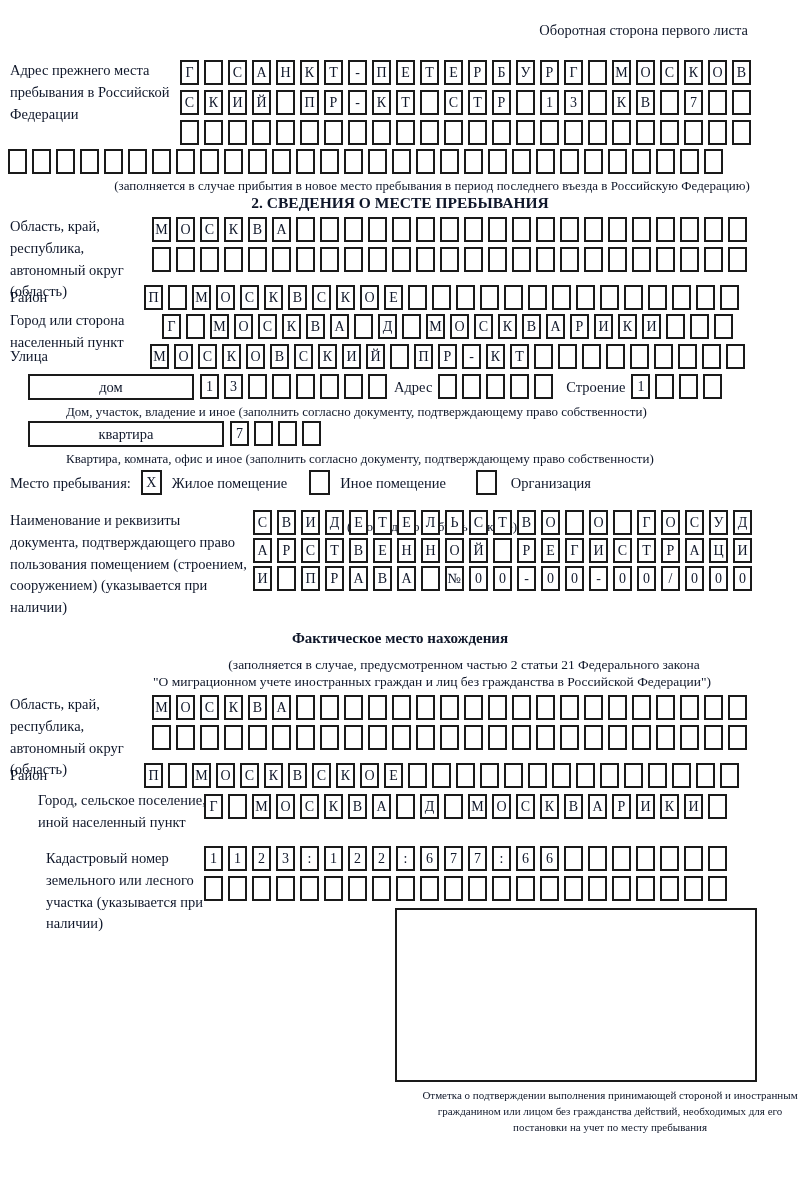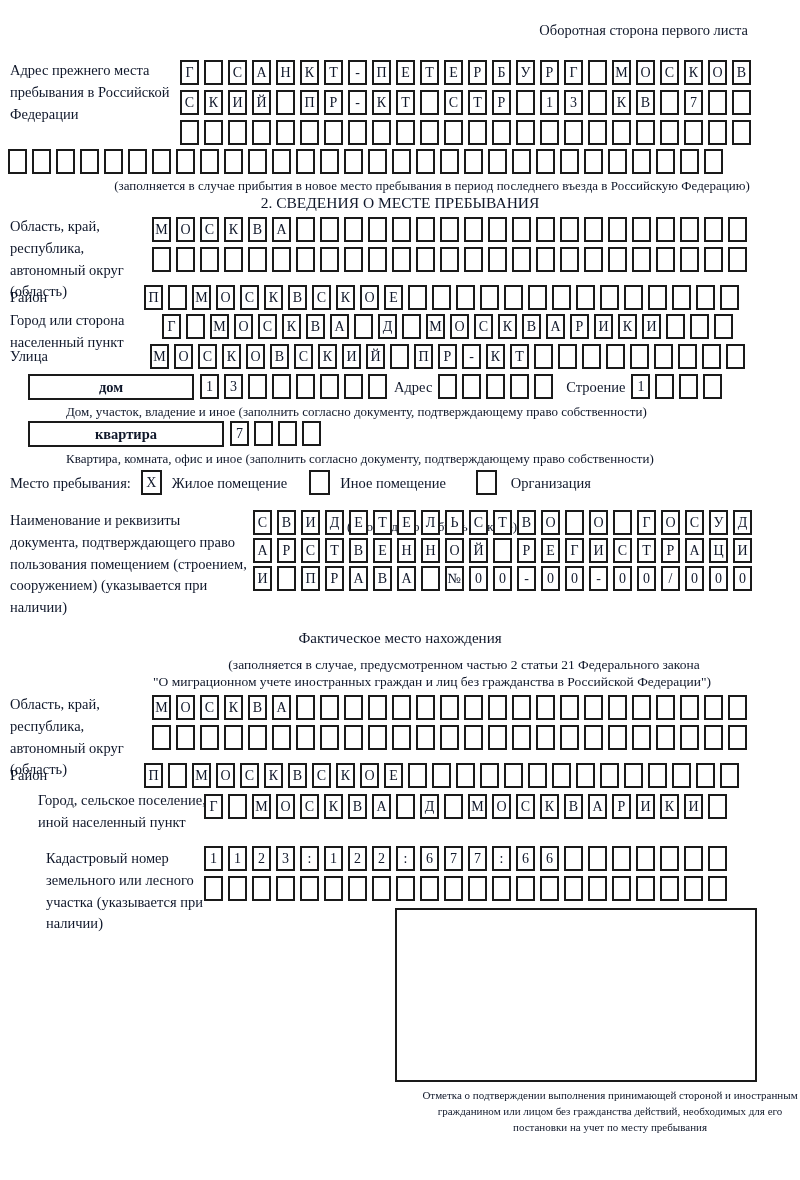--- a/index.html
+++ b/index.html
@@ -2,26 +2,26 @@
 <html><head>
 <meta charset="utf-8">
 <style>
   html,body{margin:0;padding:0;background:#fff;}
   #page{position:relative;width:800px;height:1180px;background:#ffffff;
         font-family:"Liberation Serif", serif;color:#0f172a;overflow:hidden;}
   .abs{position:absolute;}
   .lbl{font-size:14.5px;line-height:1.5;}
   .note{font-size:13px;line-height:1.35;padding-left:32px;}
   .center{left:0;width:800px;text-align:center;}
-  .title{font-size:15.5px;font-weight:normal;}
+  .title{font-size:15.5px;font-weight:bold;}
   .cellrow{display:flex;}
   .cell{box-sizing:border-box;flex:0 0 auto;width:19px;height:25px;margin-right:5px;
         border:2px solid #1a1a1a;font-size:14px;line-height:21px;text-align:center;background:#fff;}
   .widebox{box-sizing:border-box;display:inline-flex;align-items:center;justify-content:center;
-        height:26px;border:2px solid #1a1a1a;font-size:14.5px;background:#fff;flex:0 0 auto;font-weight:bold;}
+        height:26px;border:2px solid #1a1a1a;font-size:14.5px;background:#fff;flex:0 0 auto;}
   .checkbox{box-sizing:border-box;display:inline-block;width:21px;height:25px;border:2px solid #1a1a1a;
         font-size:14px;line-height:21px;text-align:center;background:#fff;flex:0 0 auto;}
   .inline-lbl{font-size:14.5px;line-height:26px;white-space:nowrap;flex:0 0 auto;}
   .flexrow{display:flex;align-items:flex-start;}
   .stamp-box{box-sizing:border-box;border:2px solid #1a1a1a;background:#fff;}
 </style>
 </head>
 <body>
 
 <div id="page">

